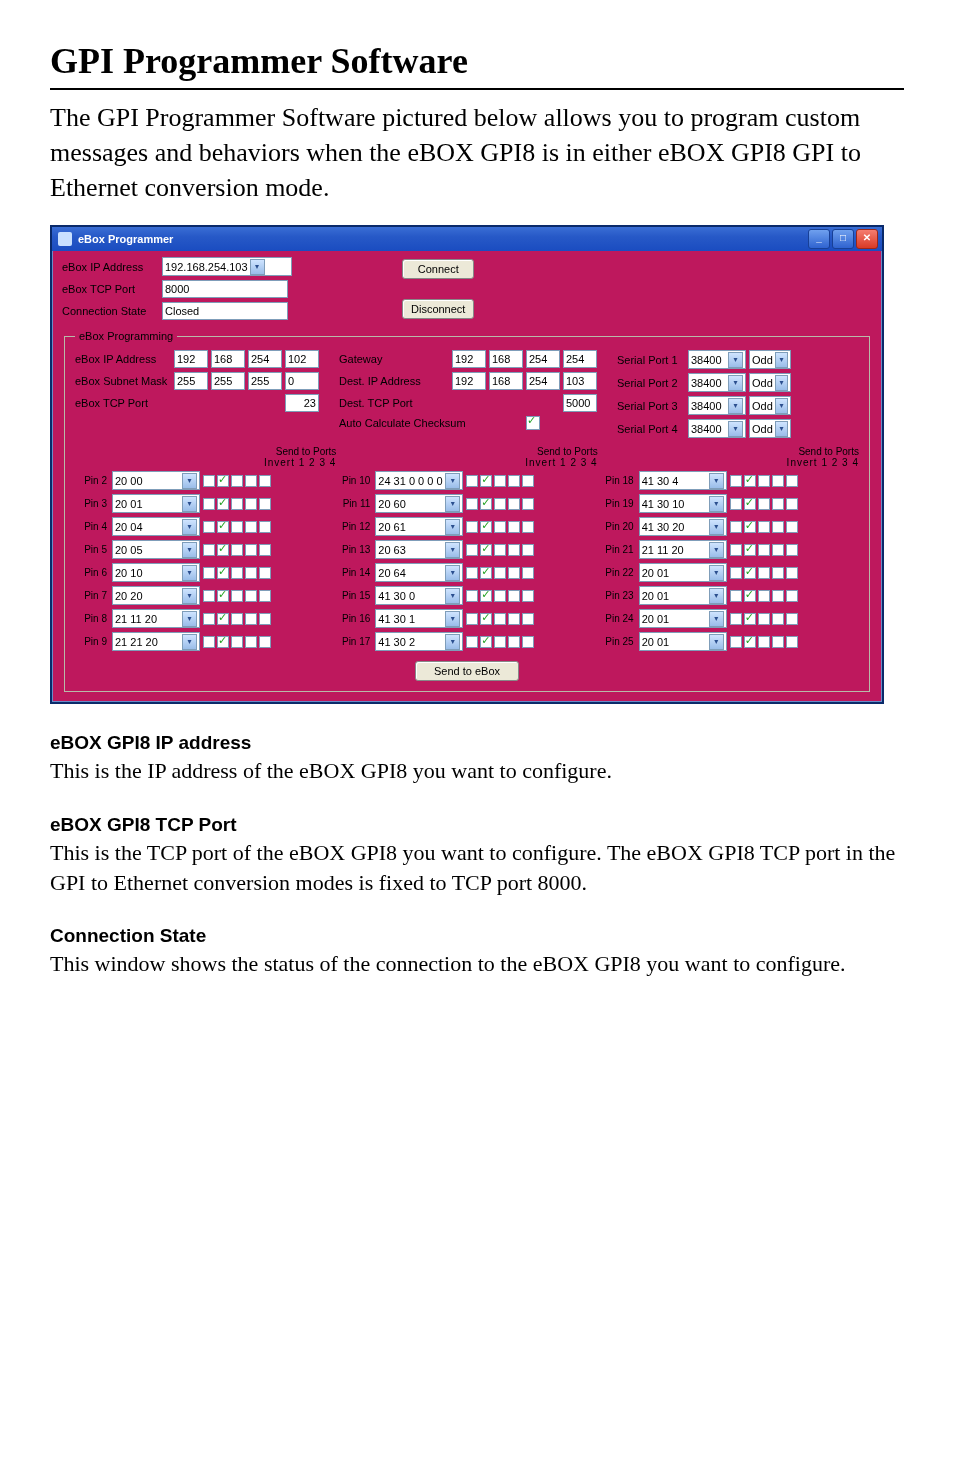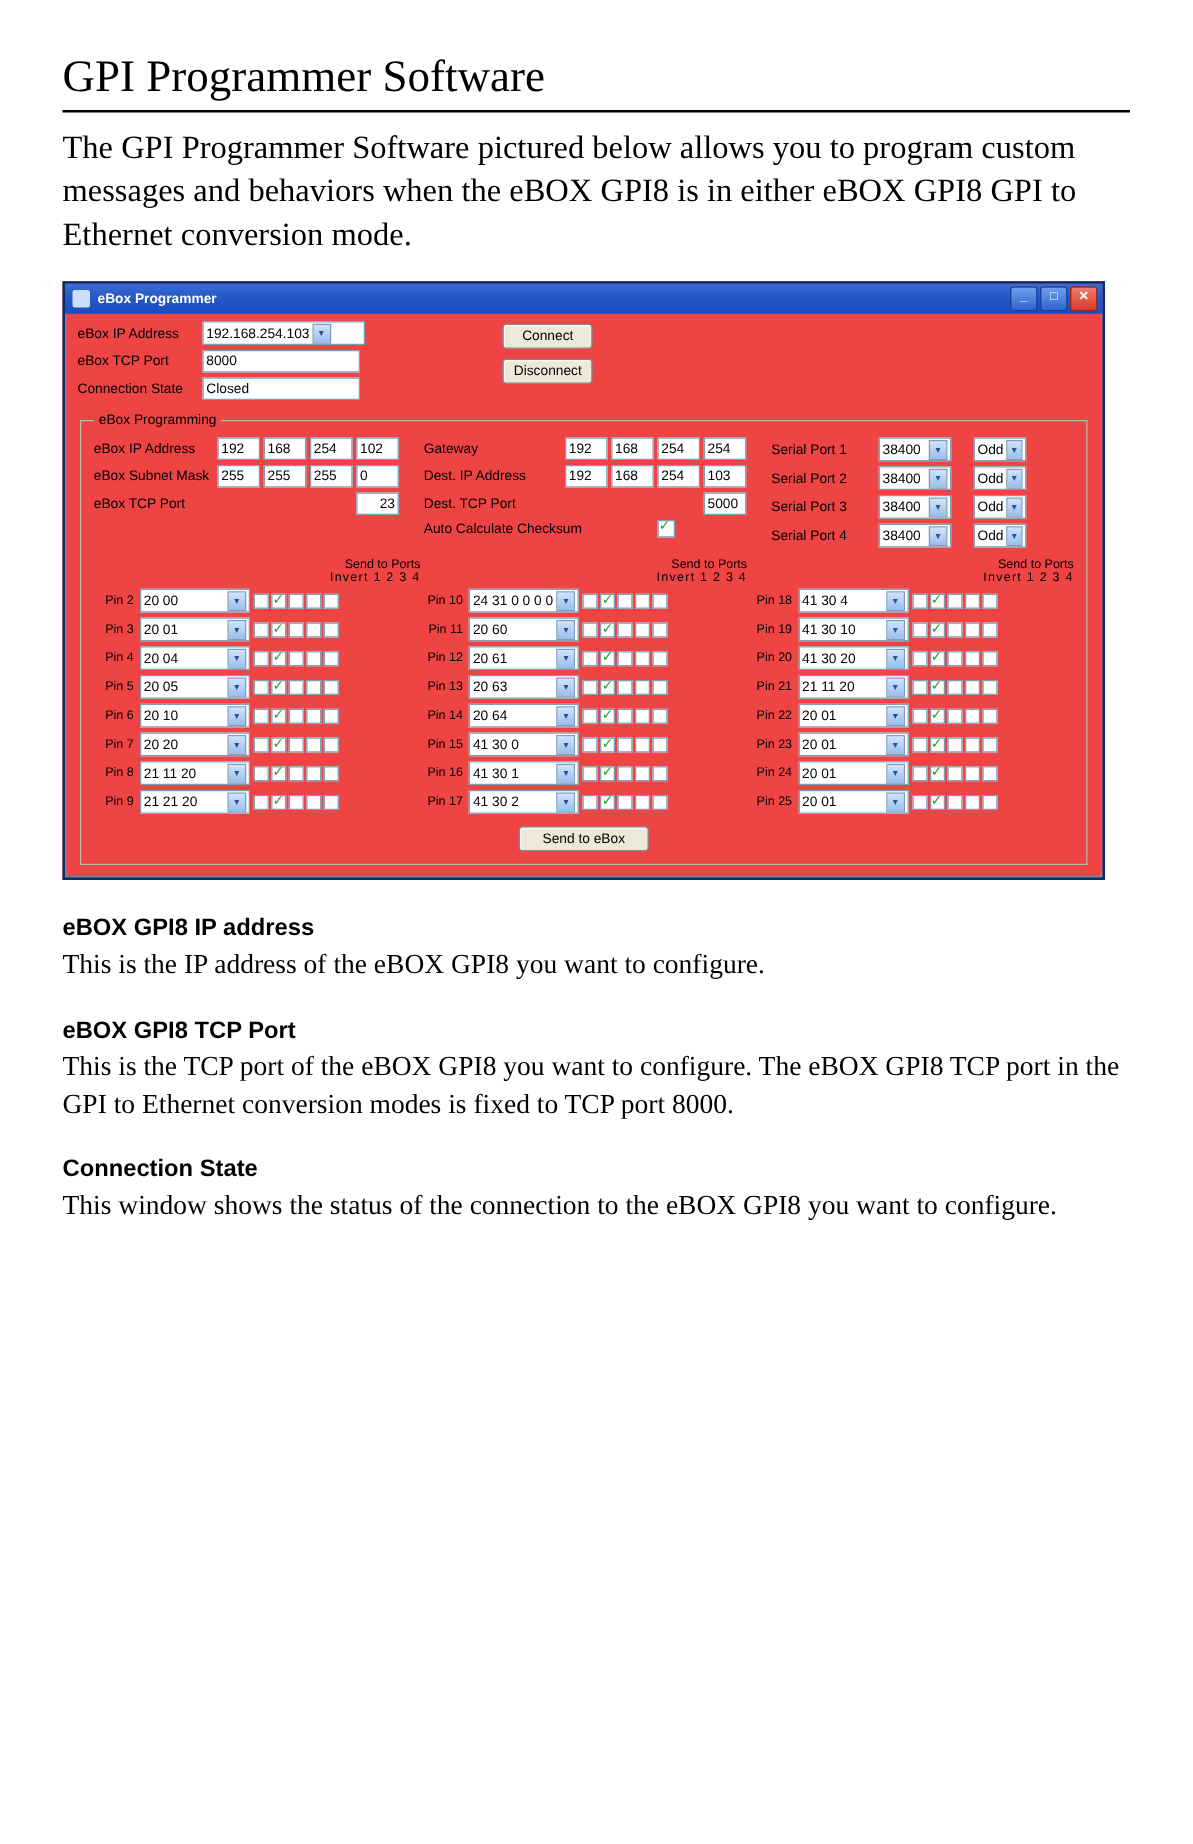--- a/index.html
+++ b/index.html
@@ -6,37 +6,37 @@
     margin: 0;
     padding: 40px 50px;
     font-family: Georgia, 'Times New Roman', serif;
     background: #fff;
     color: #000;
     width: 954px;
     box-sizing: border-box;
   }
   h1.page-title {
     font-size: 36px;
-    font-weight: normal;
+    font-weight: bold;
     margin: 0 0 4px 0;
     border-bottom: 2px solid #000;
     padding-bottom: 6px;
   }
   p.intro {
     font-size: 26px;
     line-height: 1.35;
     margin: 10px 0 20px 0;
   }
   
   .win {
     border: 2px solid #0a2a6a;
     width: 830px;
     font-family: Tahoma, Arial, sans-serif;
     font-size: 11px;
-    background: #ef4444;
+    background: #be185d;
     box-shadow: 0 0 0 1px #6a8bc8 inset;
   }
   .titlebar {
     background: linear-gradient(#3a6ed5, #2759c7 40%, #1a4cc0);
     color: #fff;
     height: 24px;
     display: flex;
     align-items: center;
     justify-content: space-between;
     padding: 0 4px 0 6px;
@@ -125,21 +125,21 @@
   .netrow {
     display:flex;
     gap:20px;
     align-items:flex-start;
     margin-bottom:6px;
     flex-wrap:nowrap;
   }
   .netcol { display:grid; row-gap:4px; }
   .netcol.ip { grid-template-columns: 96px repeat(4, 34px); column-gap:3px; align-items:center; }
   .netcol.gw { grid-template-columns: 110px repeat(4, 34px); column-gap:3px; align-items:center; }
-  .netcol.sp { grid-template-columns: 70px 60px 38px; column-gap:16px; align-items:center; }
+  .netcol.sp { grid-template-columns: 70px 60px 38px; column-gap:1px; align-items:center; }
   .netcol .txt { width:28px; text-align:left; }
   .netcol.sp .combo { width:52px; justify-content:space-between; }
   .netcol.sp .combo.par { width:36px; }
   .netcol .lbl { white-space:nowrap; }
   .chk { width:12px; height:12px; border:1px solid #7f9db9; background:#fff; display:inline-block; vertical-align:middle; position:relative;}
   .chk.checked::after { content:"✓"; position:absolute; top:-3px; left:0; font-size:11px; color:#21a121; }
   .pins-header {
     display:flex;
     margin:8px 0 3px 0;
   }
@@ -204,21 +204,21 @@
             <span class="arrow">▾</span>
           </span>
         <span></span>
         <label>eBox TCP Port</label>
         <input class="txt" style="width: 120px;" value="8000">
         <span></span>
         <label>Connection State</label>
         <input class="txt" style="width: 120px;" value="Closed">
         <span></span>
       </div>
-      <div style="display:flex; flex-direction:column; gap:8px; margin-top:2px;">
+      <div style="display:flex; flex-direction:column; gap:20px; margin-top:2px;">
         <button class="btn">Connect</button>
         <button class="btn">Disconnect</button>
       </div>
     </div>
 
     <fieldset class="group">
       <legend>eBox Programming</legend>
 
       <div class="netrow">
 

